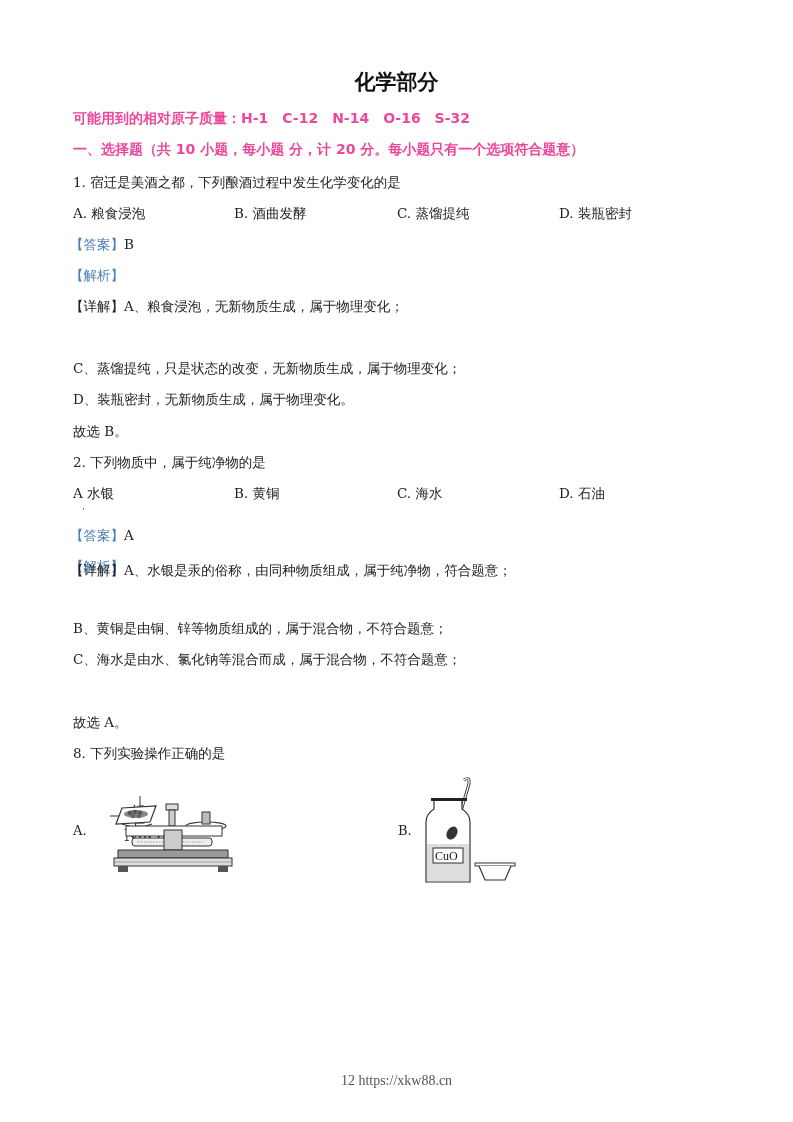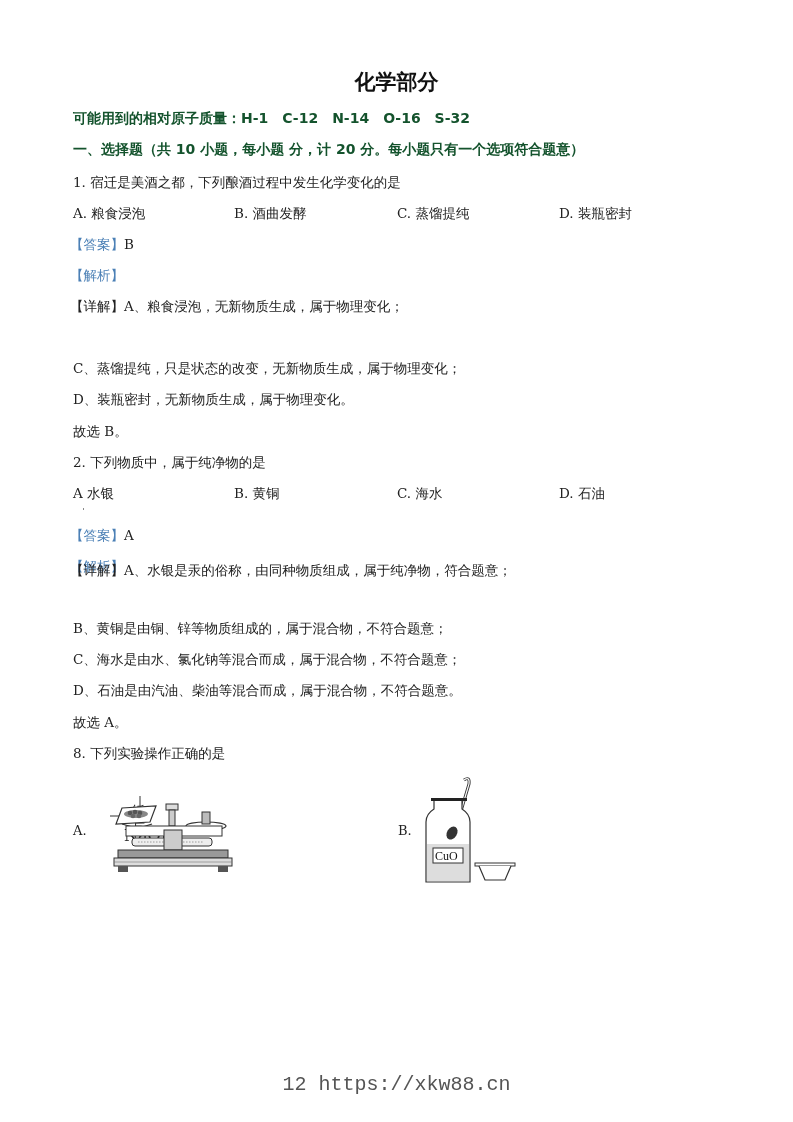--- a/index.html
+++ b/index.html
@@ -2,27 +2,27 @@
 <html><head>
 <meta charset="utf-8">
 <style>
   html, body { margin: 0; padding: 0; background: #ffffff; }
   body { width: 793px; height: 1122px; position: relative; overflow: hidden;
          font-family: "DejaVu Serif", "Liberation Serif", serif; color: #222; }
   .page { position: absolute; left: 0; top: 0; width: 643px; height: 1122px; }
   .title { position: absolute; left: 0; width: 793px; top: 68px; text-align: center;
            font-family: "DejaVu Sans", sans-serif; font-weight: bold; font-size: 21px; color: #111; }
   .line { position: absolute; left: 73px; font-size: 13.5px; white-space: nowrap; color: #222; }
-  .bold { font-family: "DejaVu Sans", sans-serif; font-weight: bold; font-size: 14px; color: #14532d; }
+  .bold { font-family: "DejaVu Sans", sans-serif; font-weight: bold; font-size: 14px; color: #ec4899; }
   .opts { position: absolute; left: 73px; width: 660px; font-size: 13.5px; }
   .opt { position: absolute; top: 0; white-space: nowrap; }
   .tag { color: #4a7fb5; }
   .fig-label { position: absolute; font-size: 13px; }
   .footer { position: absolute; left: 0; width: 793px; top: 1073px; text-align: center;
-            font-family: Liberation Mono, monospace; font-size: 20px; color: #555; }
+            font-family: Liberation Serif, serif; font-size: 14px; color: #555; }
   .dot { position: absolute; left: 83px; top: 508px; width: 1px; height: 2px; background: #888; }
 </style>
 </head>
 <body>
 
 <div class="page">
 
   <div class="title">化学部分</div>
 
   <div class="line bold" style="top:110px;">可能用到的相对原子质量：H-1　C-12　N-14　O-16　S-32</div>
@@ -56,21 +56,20 @@
   <div class="dot"></div>
   <div class="line" style="top:527px; left:70px;">
     <span class="tag">【答案】</span><span>A</span>
   </div>
   <div class="line tag" style="top:558px; left:70px;">【解析】</div>
   <div class="line" style="top:562px; left:70px;">
     <span>【详解】</span><span>A、水银是汞的俗称，由同种物质组成，属于纯净物，符合题意；</span>
   </div>
   <div class="line" style="top:620px;">B、黄铜是由铜、锌等物质组成的，属于混合物，不符合题意；</div>
   <div class="line" style="top:651px;">C、海水是由水、氯化钠等混合而成，属于混合物，不符合题意；</div>
-  <div class="line" style="top:682px;">D、石油是由汽油、柴油等混合而成，属于混合物，不符合题意。</div>
   <div class="line" style="top:714px;">故选 A。</div>
 
   <div class="line" style="top:745px;">8. 下列实验操作正确的是</div>
 
   <div class="fig-label" style="left:73px; top:823px;">A.</div>
   <div class="fig-label" style="left:124px; top:826px; font-size:16px;">NaOH</div>
   <div class="fig-label" style="left:94px; top:803px; width:14px; line-height:15px; white-space:normal; font-family:'DejaVu Sans',sans-serif;margin-left:38px;">纸片</div>
   <svg style="position:absolute; left:108px; top:792px;" width="130" height="82" viewBox="0 0 130 82">
     <line x1="32" y1="4" x2="32" y2="25" stroke="#333" stroke-width="1"></line>
     <line x1="2" y1="24" x2="22" y2="24" stroke="#333" stroke-width="1"></line>

